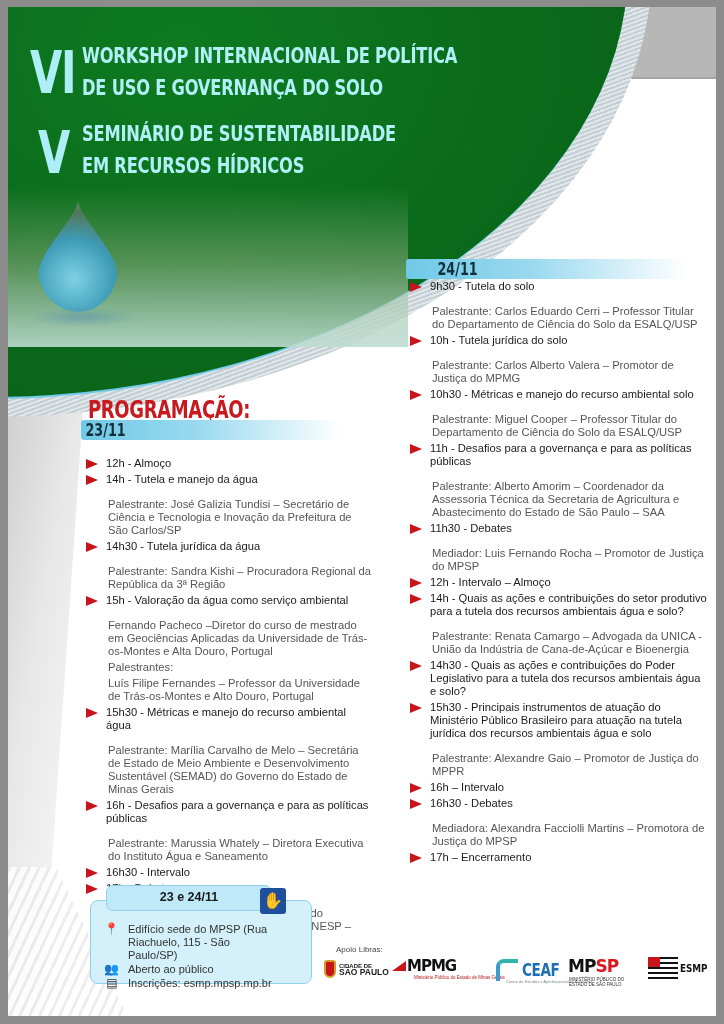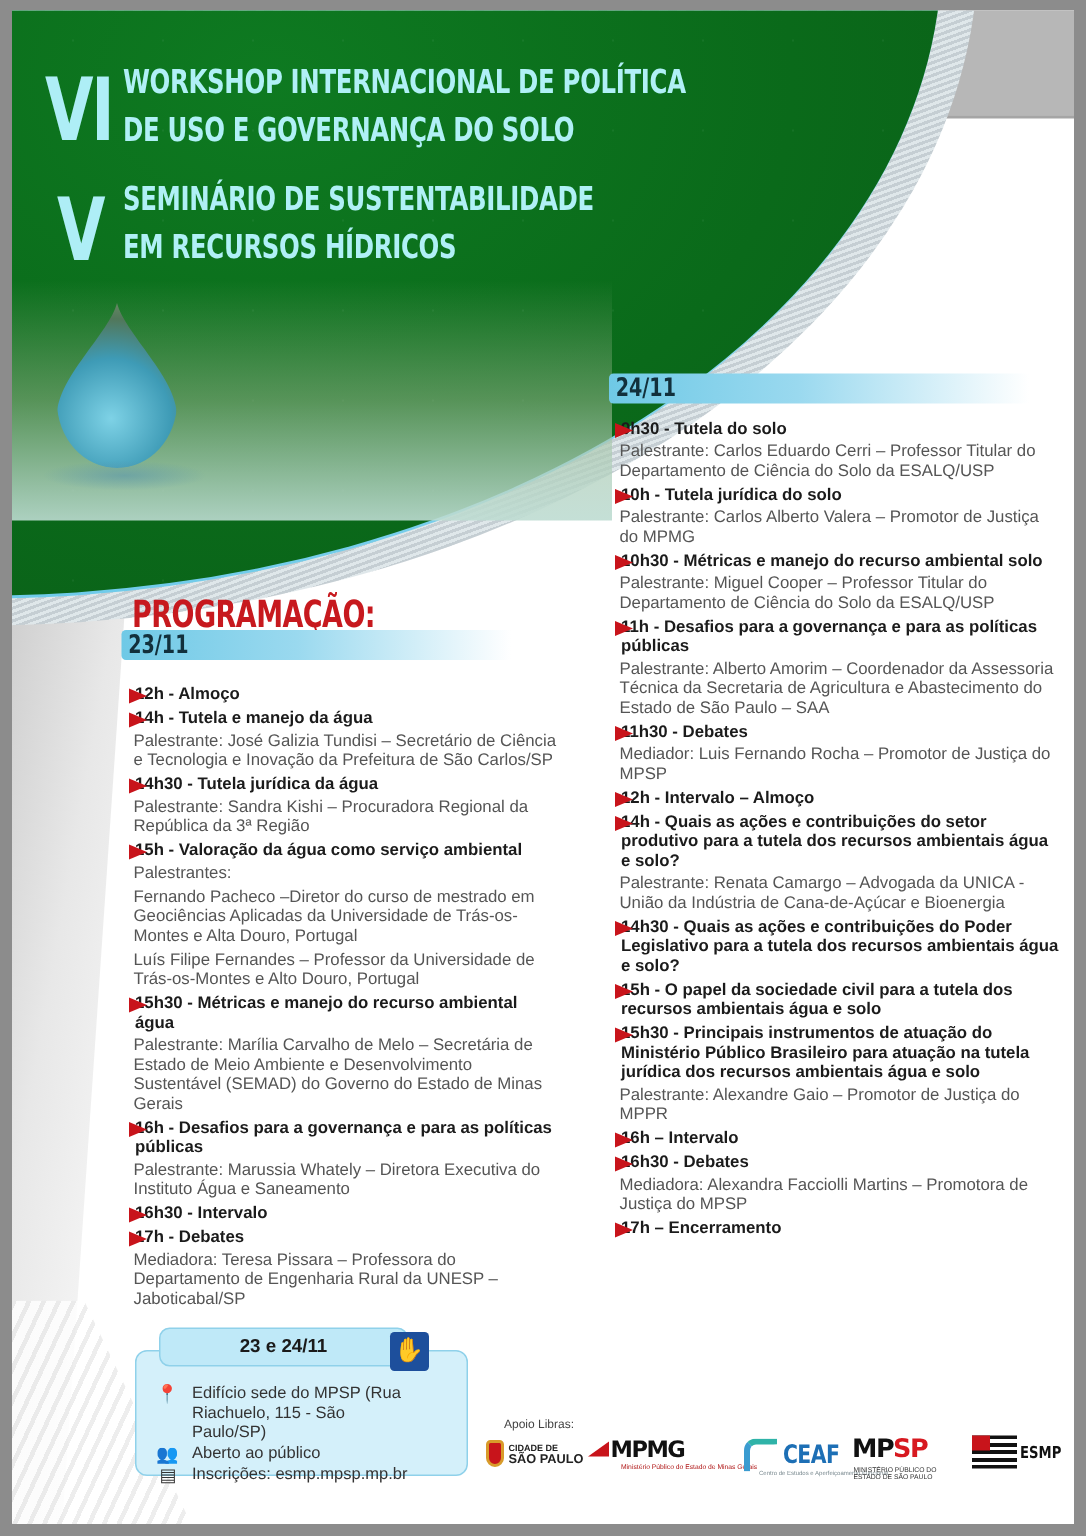--- a/index.html
+++ b/index.html
@@ -85,33 +85,33 @@
   .day-bar {
     position: absolute; height: 20px; z-index: 3;
     background: linear-gradient(90deg, #6fc9e6 0%, #9ad9ef 45%, #ffffff 100%);
     border-radius: 3px 0 0 3px;
   }
   .day-bar span {
     display: inline-block; font-family: "DejaVu Sans", sans-serif; font-weight: bold; font-size: 17px;
     color: #12303c; transform: scaleX(.75); transform-origin: left top; padding-left: 6px; line-height: 20px;
   }
   .day1-bar { left: 73px; top: 413px; width: 260px; }
-  .day2-bar { left: 398px; top: 242px; width: 280px; }
+  .day2-bar { left: 398px; top: 252px; width: 280px; padding-left: 27px; }
 
   .col { position: absolute; z-index: 3; font-size: 11.2px; line-height: 13px; color: #222; }
   .col1 { left: 76px; top: 450px; width: 290px; }
   .col2 { left: 400px; top: 273px; width: 300px; }
 
   .item { margin-bottom: 3px; }
-  .item-head { position: relative; padding-left: 6px; font-weight: bold; color: #1b1b1b; }
+  .item-head { position: relative; padding-left: 22px; font-weight: normal; color: #1b1b1b; }
   .item-head .arrow {
     position: absolute; left: 2px; top: 2px; width: 0; height: 0;
     border-top: 5px solid transparent; border-bottom: 5px solid transparent; border-left: 12px solid #c8141b;
   }
-  .item-desc { padding-left: 5px; color: #555; margin-top: 2px; }
+  .item-desc { padding-left: 24px; color: #555; margin-top: 12px; }
   .item-desc p { margin-bottom: 3px; }
 
   .info-box {
     position: absolute; left: 82px; top: 893px; width: 222px; height: 84px; z-index: 3;
     background: #d4f0fa; border: 1.5px solid #8fd1ea; border-radius: 8px;
   }
   .date-pill {
     position: absolute; left: 98px; top: 878px; width: 166px; height: 26px; z-index: 4;
     background: #bfe9f8; border: 1.5px solid #8fd1ea; border-radius: 7px;
     text-align: center; font-weight: bold; font-size: 12.5px; line-height: 23px; color: #1a1a1a;
@@ -191,22 +191,22 @@
       </div>
       <div class="item">
         <div class="item-head"><span class="arrow"></span><span>14h30 - Tutela jurídica da água</span></div>
         <div class="item-desc">
           <p>Palestrante: Sandra Kishi – Procuradora Regional da República da 3ª Região</p>
         </div>
       </div>
       <div class="item">
         <div class="item-head"><span class="arrow"></span><span>15h - Valoração da água como serviço ambiental</span></div>
         <div class="item-desc">
+          <p>Fernando Pacheco –Diretor do curso de mestrado em Geociências Aplicadas da Universidade de Trás-os-Montes e Alta Douro, Portugal</p>
           <p>Palestrantes:</p>
-          <p>Fernando Pacheco –Diretor do curso de mestrado em Geociências Aplicadas da Universidade de Trás-os-Montes e Alta Douro, Portugal</p>
           <p>Luís Filipe Fernandes – Professor da Universidade de Trás-os-Montes e Alto Douro, Portugal</p>
         </div>
       </div>
       <div class="item">
         <div class="item-head"><span class="arrow"></span><span>15h30 - Métricas e manejo do recurso ambiental água</span></div>
         <div class="item-desc">
           <p>Palestrante: Marília Carvalho de Melo – Secretária de Estado de Meio Ambiente e Desenvolvimento Sustentável (SEMAD) do Governo do Estado de Minas Gerais</p>
         </div>
       </div>
       <div class="item">
@@ -266,21 +266,20 @@
       <div class="item">
         <div class="item-head"><span class="arrow"></span><span>14h - Quais as ações e contribuições do setor produtivo para a tutela dos recursos ambientais água e solo?</span></div>
         <div class="item-desc">
           <p>Palestrante: Renata Camargo – Advogada da UNICA - União da Indústria de Cana-de-Açúcar e Bioenergia</p>
         </div>
       </div>
       <div class="item">
         <div class="item-head"><span class="arrow"></span><span>14h30 - Quais as ações e contribuições do Poder Legislativo para a tutela dos recursos ambientais água e solo?</span></div>
       </div>
       <div class="item">
-        <div class="item-head"><span class="arrow"></span><span>15h - O papel da sociedade civil para a tutela dos recursos ambientais água e solo</span></div>
       </div>
       <div class="item">
         <div class="item-head"><span class="arrow"></span><span>15h30 - Principais instrumentos de atuação do Ministério Público Brasileiro para atuação na tutela jurídica dos recursos ambientais água e solo</span></div>
         <div class="item-desc">
           <p>Palestrante: Alexandre Gaio – Promotor de Justiça do MPPR</p>
         </div>
       </div>
       <div class="item">
         <div class="item-head"><span class="arrow"></span><span>16h – Intervalo</span></div>
       </div>

